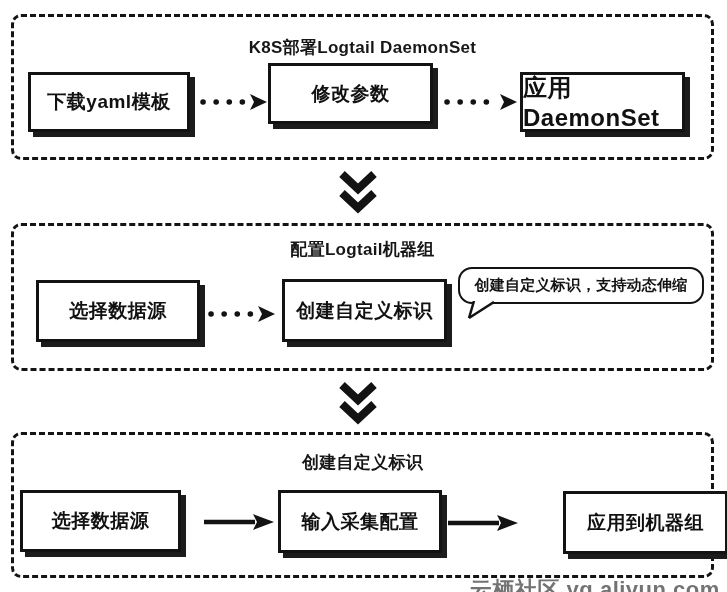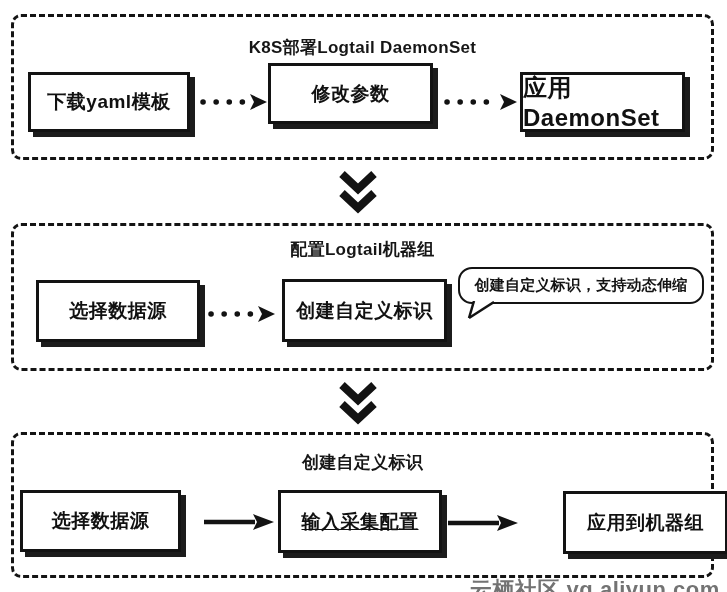--- a/index.html
+++ b/index.html
@@ -29,21 +29,21 @@
   }
   
   .s1-b1{left:14px;top:55px;width:162px;height:60px;}
   .s1-b2{left:254px;top:46px;width:165px;height:61px;}
   .s1-b3{left:506px;top:55px;width:165px;height:60px;font-size:24px;}
   
   .s2-b1{left:22px;top:54px;width:164px;height:62px;}
   .s2-b2{left:268px;top:53px;width:165px;height:63px;}
   
   .s3-b1{left:6px;top:55px;width:161px;height:62px;font-family:Liberation Mono, monospace;}
-  .s3-b2{left:264px;top:55px;width:164px;height:63px;text-decoration:underline;}
+  .s3-b2{left:264px;top:55px;width:164px;height:63px;}
   .s3-b3{left:506px;top:56px;width:165px;height:63px;margin-left:43px;}
   .arrow{position:absolute;z-index:3;}
   .chevron{position:absolute;left:336px;z-index:2;}
   #chevron1{top:170px;}
   #chevron2{top:381px;}
   .callout{
     position:absolute;left:444px;top:41px;width:246px;height:37px;box-sizing:border-box;
     background:#fff;border:2.5px solid #131313;border-radius:14px;
     display:flex;align-items:center;justify-content:center;
     font-size:15px;font-weight:600;color:#131313;letter-spacing:0.2px;z-index:4;

